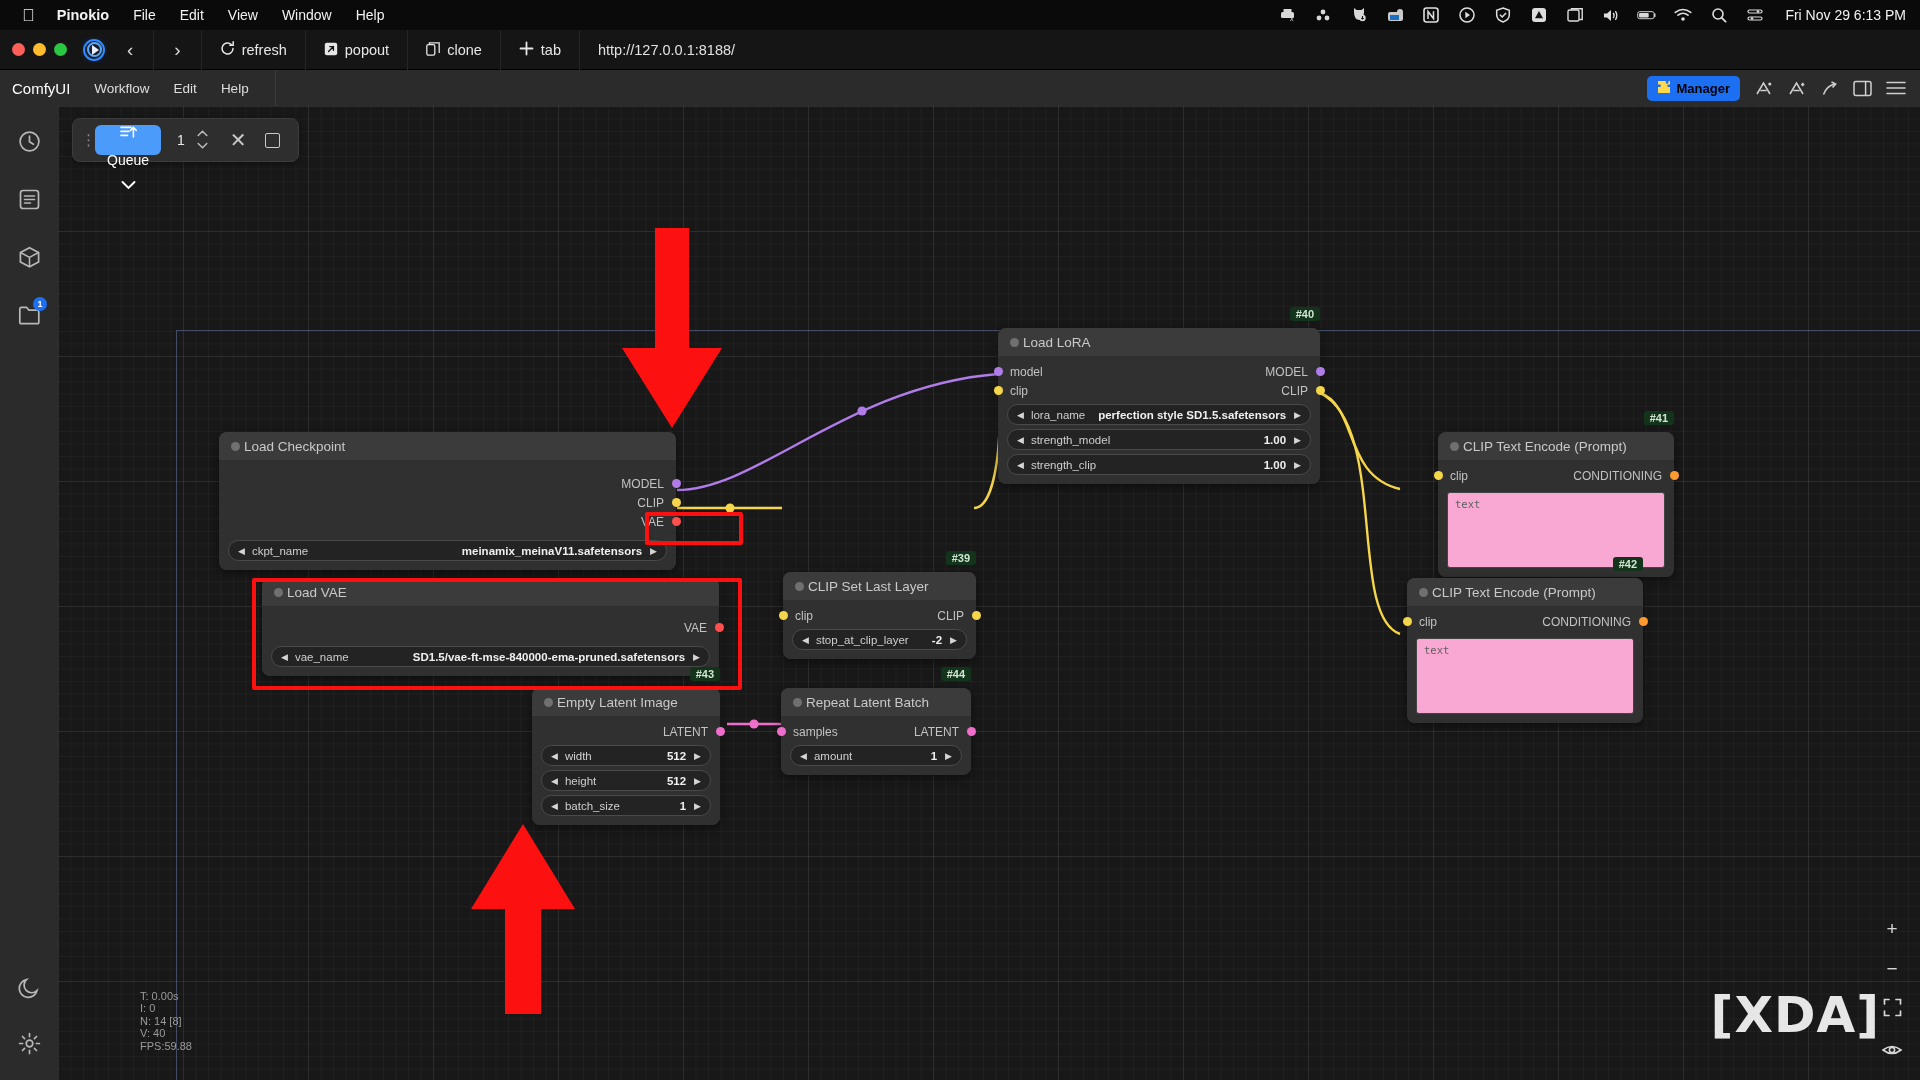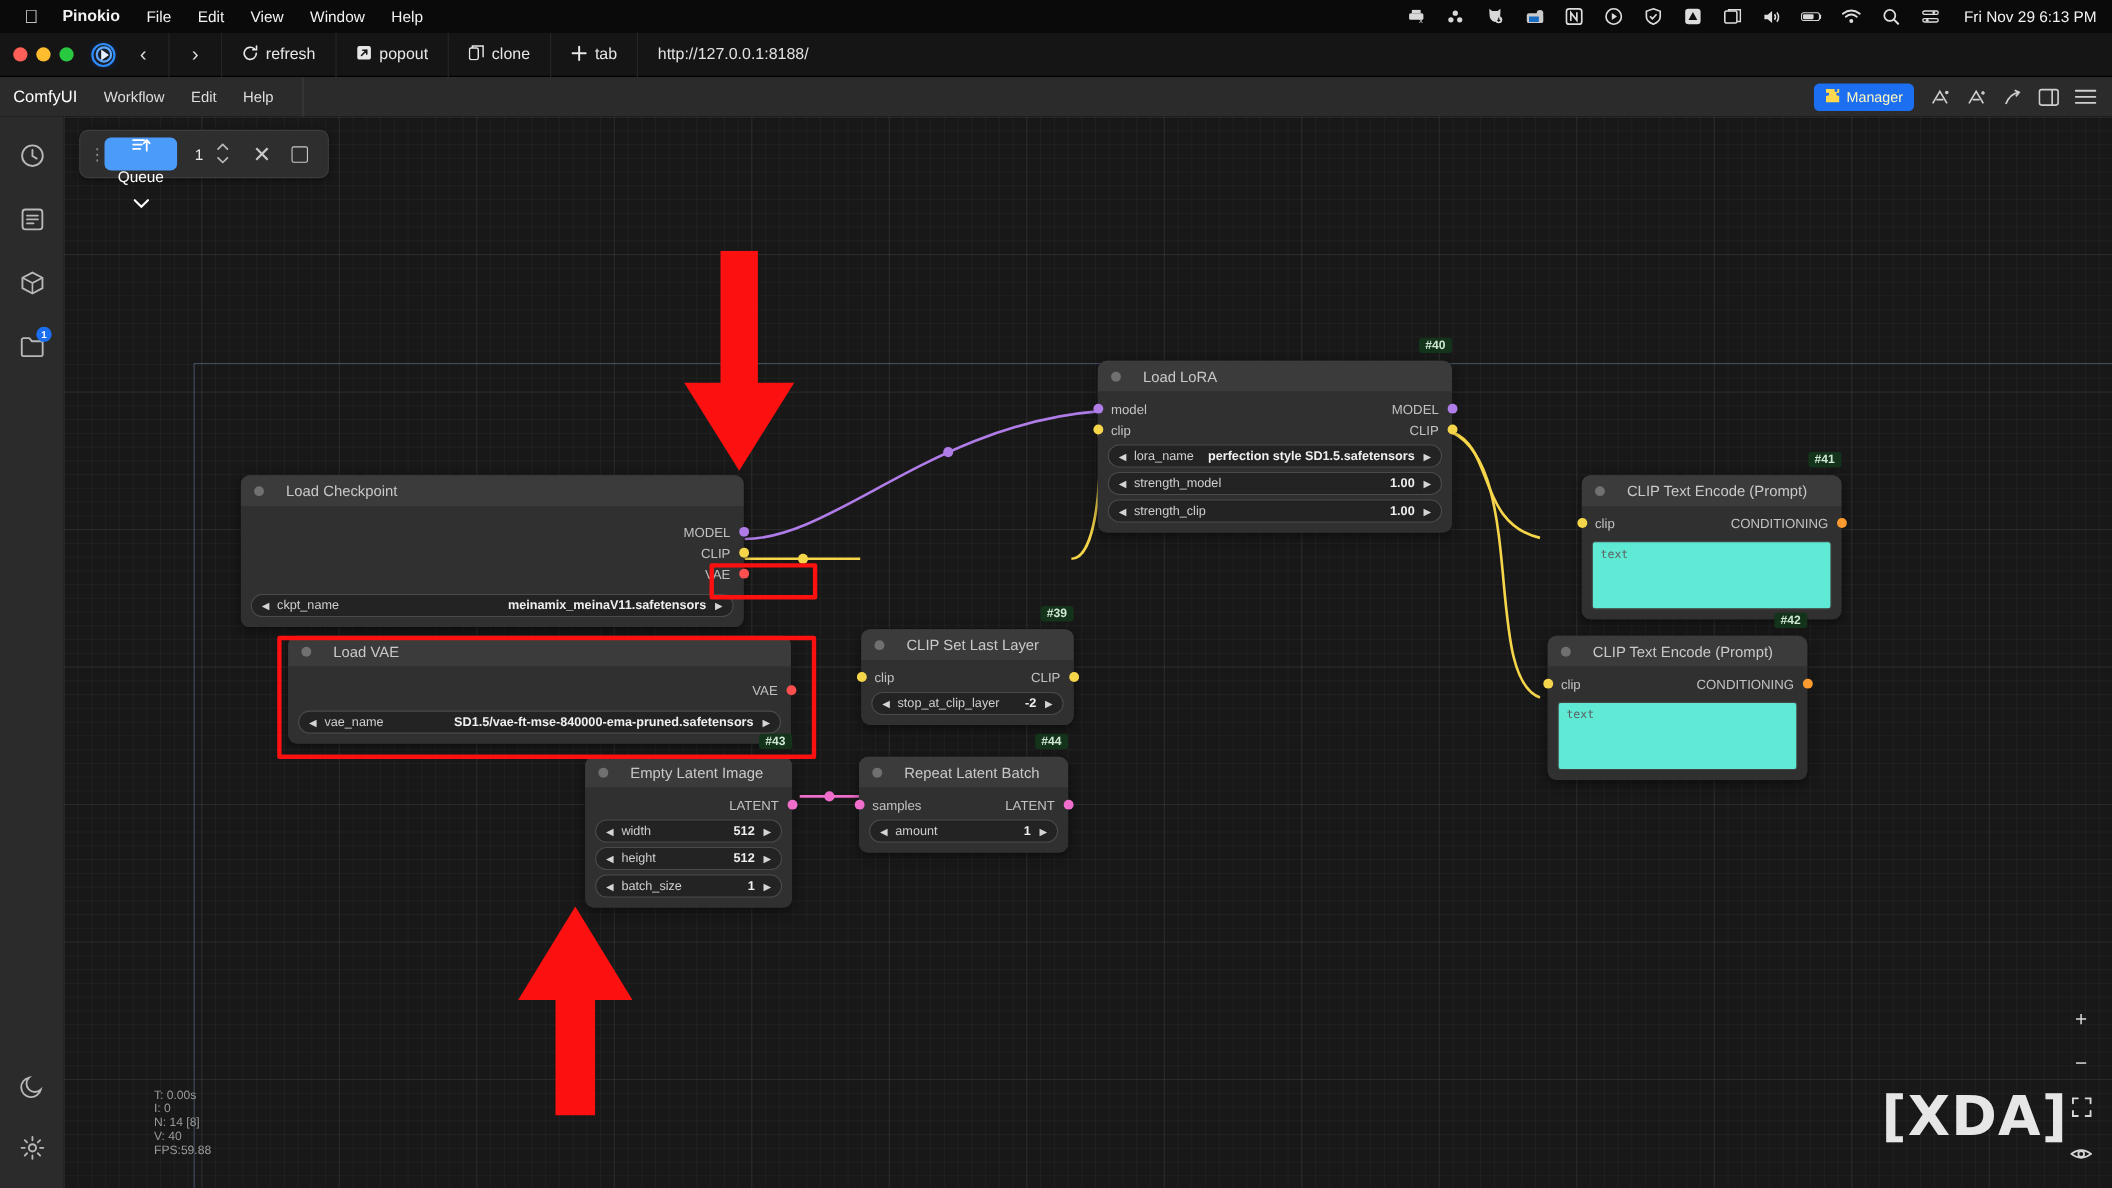--- a/index.html
+++ b/index.html
@@ -64,23 +64,23 @@
     position: absolute; left: 0; top: 70px; width: 1920px; height: 36px;
     background: #2b2b2b;
     display: flex; align-items: center;
     z-index: 35;
   }
   .comfymenu .brand { margin-left: 12px; font-weight: normal; font-size: 15px; color: #ffffff; }
   .comfymenu .mi { margin-left: 24px; font-size: 13.5px; color: #dedede; }
   .comfymenu .sep { width: 1px; height: 36px; background: #3c3c3c; margin-left: 26px; }
   .comfymenu .rightgrp { margin-left: auto; display: flex; align-items: center; gap: 14px; padding-right: 14px; }
   .mgr-btn {
-    background: #1d6ff2; color: #fef9c3; border-radius: 5px;
+    background: #1d6ff2; color: #000000; border-radius: 5px;
     height: 25px; padding: 0 10px; display: flex; align-items: center; gap: 6px;
-    font-size: 13px; font-weight: normal;
+    font-size: 13px; font-weight: bold;
   }
   .topic { color: #cfcfcf; font-size: 16px; display: inline-flex; align-items: center; }
 
   
   .rail {
     position: absolute; left: 0; top: 106px; width: 58px; height: 974px;
     background: #2b2b2b; display: flex; flex-direction: column; align-items: center;
     padding-top: 20px; gap: 28px; z-index: 30;
   }
   .rail .ri { width: 30px; height: 30px; color: #b8b8b8; display: flex; align-items: center; justify-content: center; position: relative; }
@@ -126,41 +126,41 @@
   .q-x { color: #c9c9c9; font-size: 20px; padding: 0 12px; }
   .q-sq { width: 15px; height: 15px; border: 1.6px solid #c9c9c9; border-radius: 2px; margin: 0 10px 0 4px; }
 
   
   .node {
     position: absolute; background: #353535; border-radius: 8px;
     box-shadow: 0 3px 10px rgba(0,0,0,.45); font-size: 12.5px; color: #c8c8c8;
     overflow: visible;
   }
   .node .title {
-    height: 28px; display: flex; align-items: center; gap: 20px;
+    height: 28px; display: flex; align-items: center; gap: 4px;
     padding-left: 12px; color: #c9c9c9; font-size: 13.5px;
     background: #3b3b3b; border-radius: 8px 8px 0 0;
   }
   .node .title .tdot { width: 9px; height: 9px; border-radius: 50%; background: #707070; }
   .node .body { background: #303030; border-radius: 0 0 8px 8px; padding: 6px 0 9px; position: relative; }
   .port-row { height: 19px; display: flex; align-items: center; position: relative; padding: 0 12px; }
   .port-row .lbl { font-size: 12px; color: #c2c2c2; }
   .port-row .rlbl { margin-left: auto; font-size: 12px; color: #c2c2c2; }
   .pdot { position: absolute; width: 9px; height: 9px; border-radius: 50%; }
   .pdot.l { left: -4.5px; } .pdot.r { right: -4.5px; }
   .widget {
     margin: 4px 9px 0; height: 21px; background: #232323; border: 1px solid #4a4a4a;
     border-radius: 11px; display: flex; align-items: center; padding: 0 9px;
     font-size: 11.5px; color: #d2d2d2;
   }
   .widget .arl, .widget .arr { color: #d5d5d5; font-size: 9px; }
   .widget .wname { margin-left: 7px; color: #cfcfcf; }
   .widget .wval { margin-left: auto; margin-right: 8px; color: #efefef; font-weight: bold; font-size: 11.5px; }
   .textarea {
-    margin: 7px 9px 0; height: 62px; background: #5eead4; border: 1px solid #434343;
+    margin: 7px 9px 0; height: 76px; background: #f9a8d4; border: 1px solid #434343;
     border-radius: 3px; padding: 5px 7px; color: #5f5f5f;
     font-family: "DejaVu Sans Mono", monospace; font-size: 10.5px;
   }
   .nodenum {
     position: absolute; top: -21px; right: 0; background: #13331b; color: #cfe6d4;
     font-size: 11px; font-weight: bold; padding: 1px 6px; border-radius: 3px;
   }
 
   
   .redbox { position: absolute; border: 4px solid #fc1010; border-radius: 2px; z-index: 20; }

